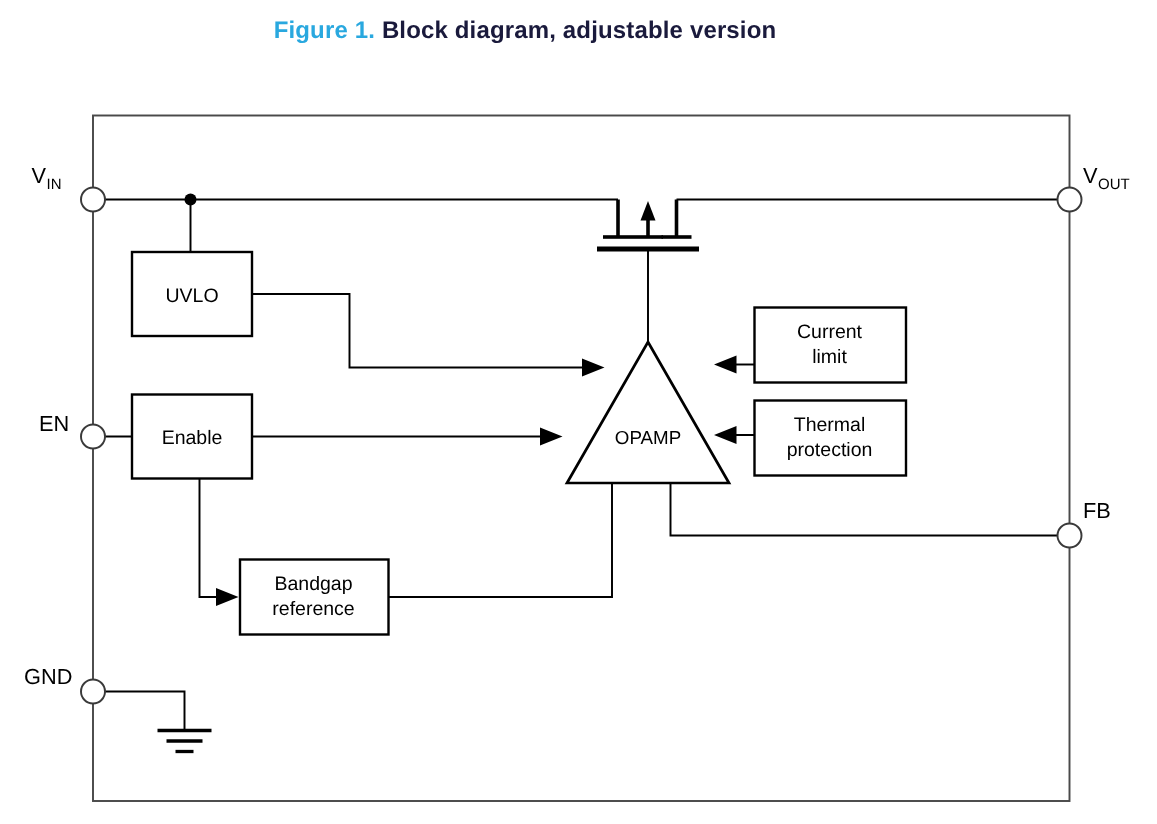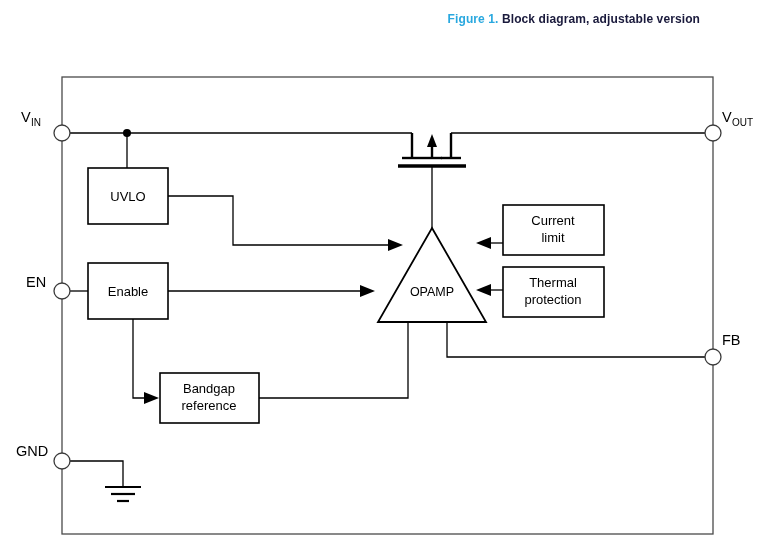--- a/index.html
+++ b/index.html
@@ -18,22 +18,22 @@
     position: relative;
     width: 771px;
     height: 549px;
     background: #ffffff;
   }
   #figure-title {
     position: absolute;
     left: 0;
     top: 12px;
     width: 700px;
-    text-align: right;
-    font-size: 12px;
+    text-align: center;
+    font-size: 16px;
     font-weight: bold;
     letter-spacing: 0.1px;
     white-space: nowrap;
   }
   #figure-title .fig-num {
     color: #29a8df;
   }
   #figure-title .fig-caption {
     color: #1a1a3c;
   }

